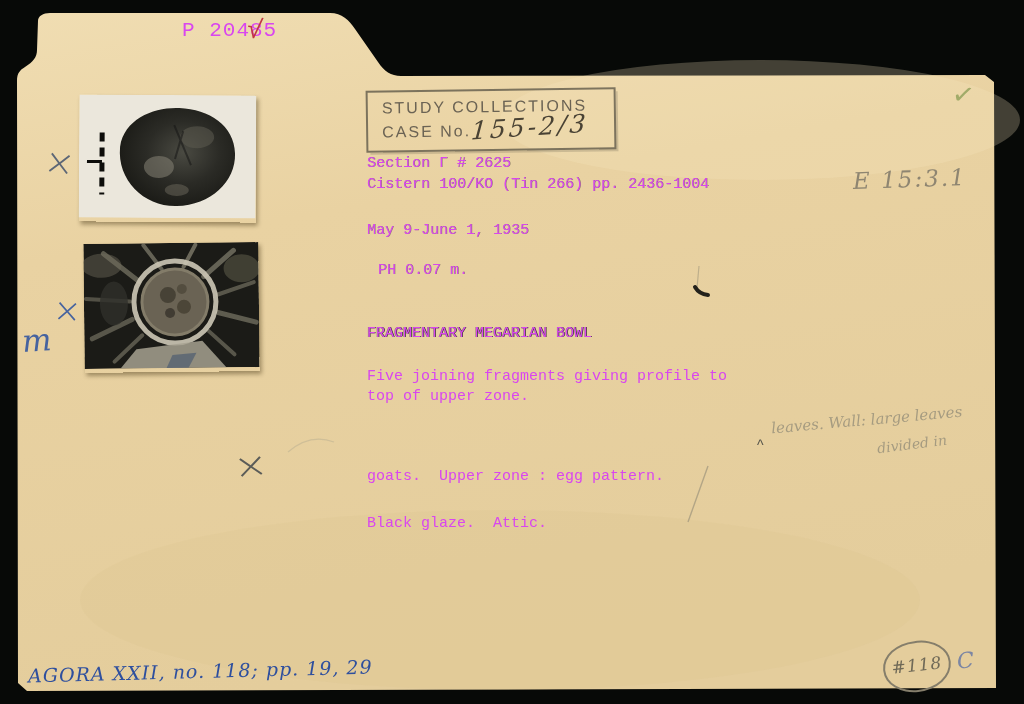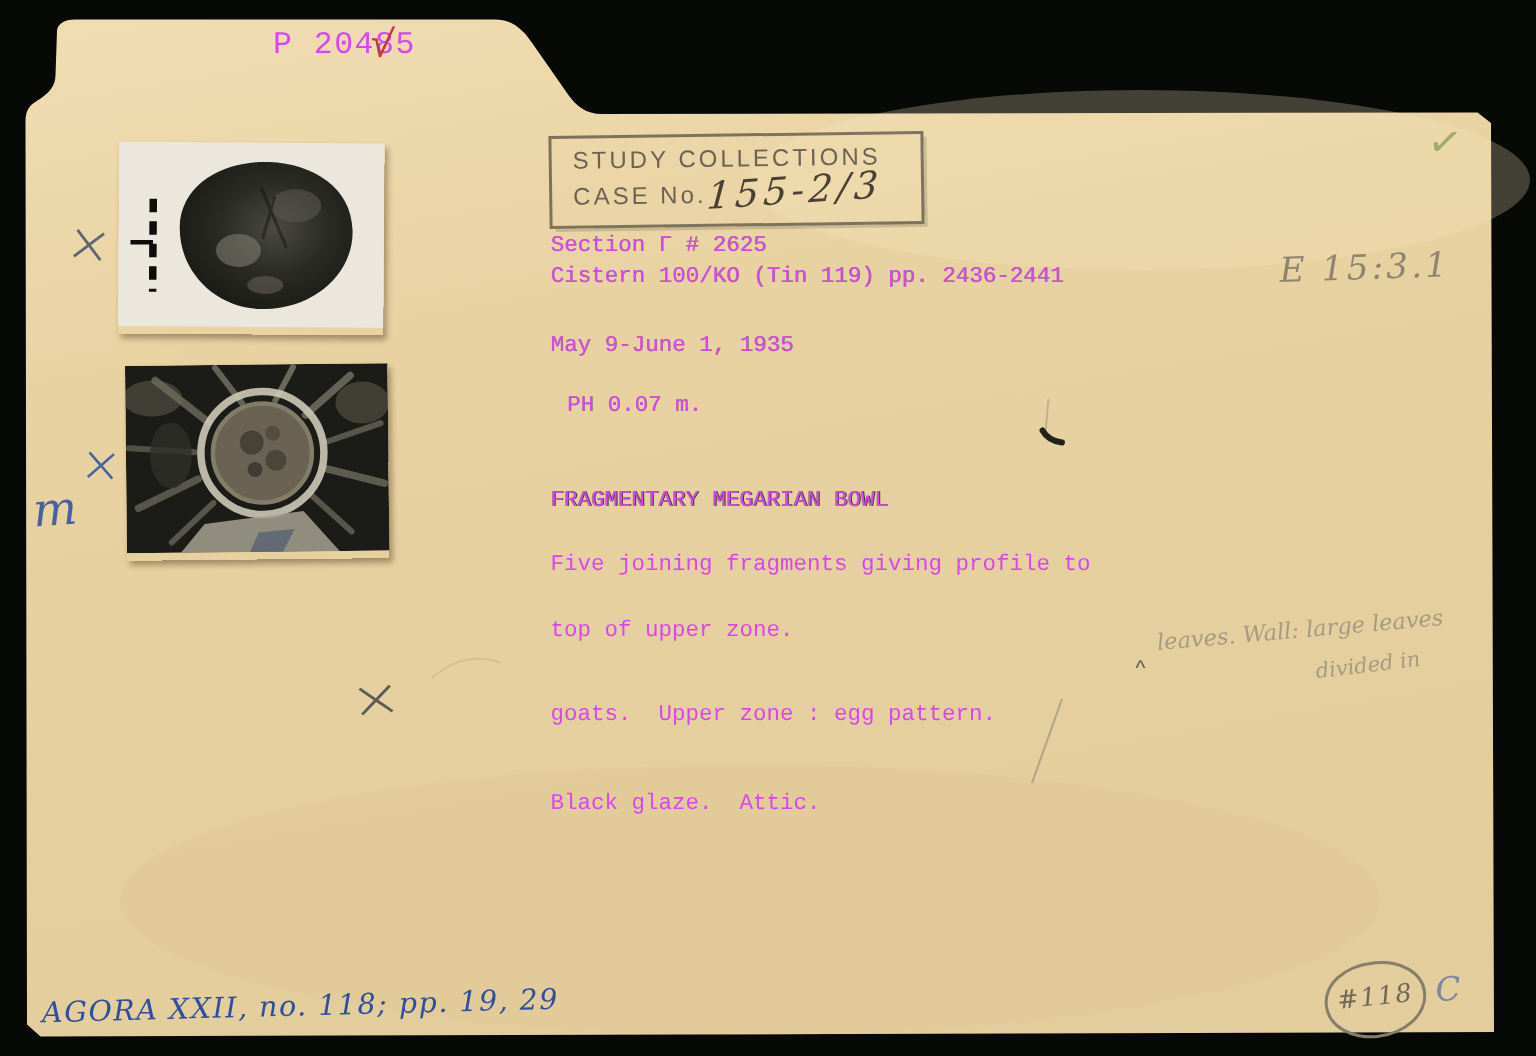--- a/index.html
+++ b/index.html
@@ -53,35 +53,35 @@
   <div class="abs catalog" style="left:154px;top:19px;">P 20485</div>
   <div class="abs" style="left:247px;top:14px;font-size:27px;color:#c23742;transform:rotate(8deg);">√</div>
 
   <div class="stamp">
     <div class="l1">STUDY COLLECTIONS</div>
     <div class="l2">CASE No.</div>
     <div class="num hand">155-2/3</div>
   </div>
 
   <div class="abs typed smudge" style="left:367px;top:154px;">Section Γ # 2625</div>
-  <div class="abs typed smudge" style="left:367px;top:175px;">Cistern 100/KO (Tin 119) pp. 2436-2441</div>
+  <div class="abs typed smudge" style="left:367px;top:175px;">Cistern 100/KO (Tin 266) pp. 2436-1004</div>
   <div class="abs hand pencil" style="left:853px;top:166px;font-size:23px;letter-spacing:2px;transform:rotate(-2deg);color:#8e8571;">E 15:3.1</div>
 
   <div class="abs typed smudge" style="left:367px;top:221px;">May 9-June 1, 1935</div>
   <div class="abs typed smudge" style="left:367px;top:261px;margin-left:11px;">PH 0.07 m.</div>
 
   <div class="abs typed title-line" style="left:367px;top:324px;">FRAGMENTARY MEGARIAN BOWL</div>
 
   <div class="abs typed" style="left:367px;top:367px;">Five joining fragments giving profile to</div>
-  <div class="abs typed" style="left:367px;top:387px;margin-top:24px;">top of upper zone.</div>
+  <div class="abs typed" style="left:367px;top:387px;">top of upper zone.</div>
 
   <div class="abs typed" style="left:367px;top:467px;">goats.  Upper zone : egg pattern.</div>
   <div class="abs" style="left:757px;top:437px;font-size:14px;color:#55544a;">^</div>
 
-  <div class="abs typed" style="left:367px;top:514px;margin-top:12px;">Black glaze.  Attic.</div>
+  <div class="abs typed" style="left:367px;top:514px;">Black glaze.  Attic.</div>
 
   <div class="abs hand" style="left:771px;top:411px;font-size:15px;color:#a59b80;transform:rotate(-5deg);">leaves. Wall: large leaves</div>
   <div class="abs hand" style="left:877px;top:436px;font-size:14px;color:#a59b80;transform:rotate(-7deg);">divided in</div>
 
   <div class="photo" style="left:79px;top:95px;transform:rotate(0.4deg);">
     <svg width="177" height="123">
       <defs>
         <radialGradient id="bowlg" cx="0.55" cy="0.45" r="0.7">
           <stop offset="0" stop-color="#4a4a42"></stop>
           <stop offset="0.45" stop-color="#2b2b26"></stop>

